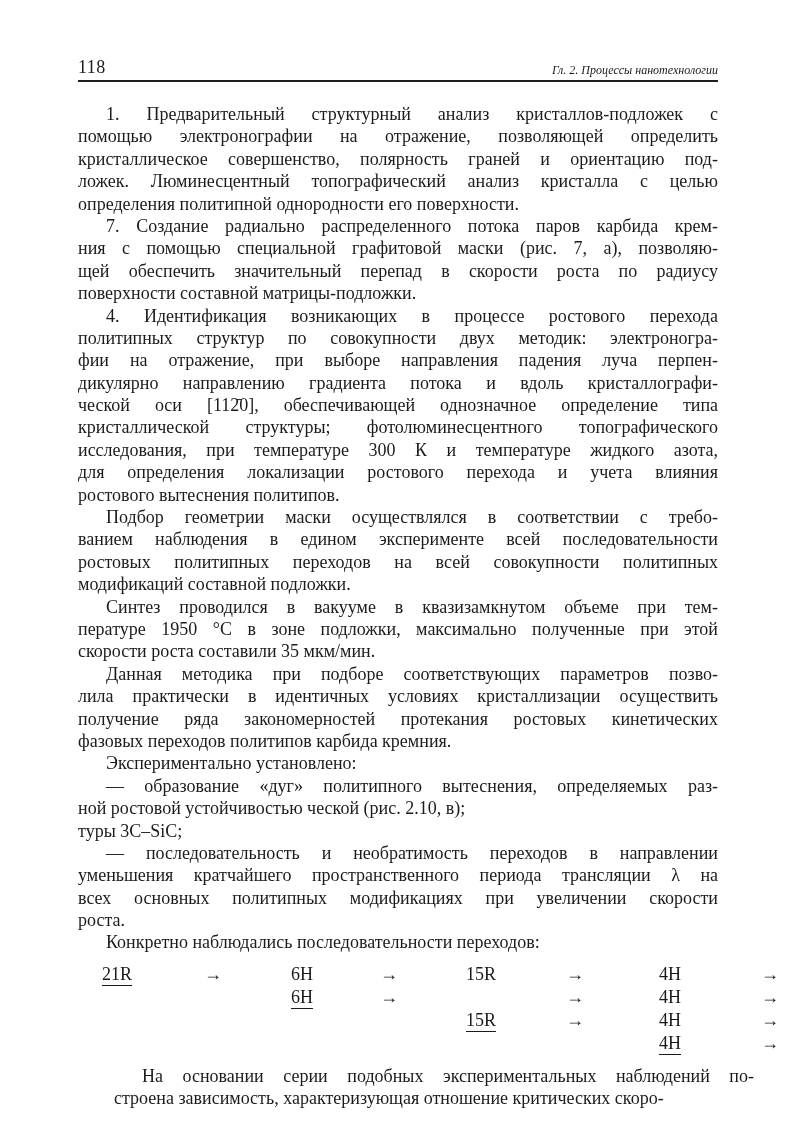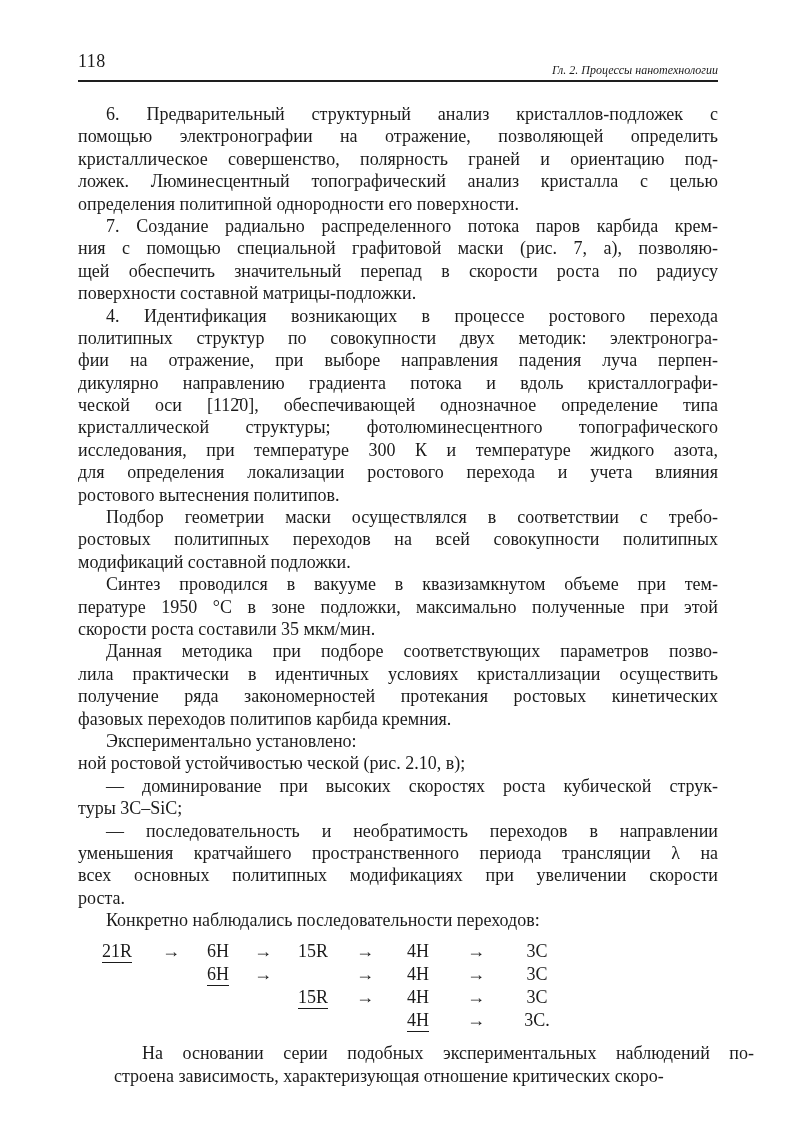--- a/index.html
+++ b/index.html
@@ -24,21 +24,21 @@
   
   .page-header {
     position: relative;
     height: 24px;
     border-bottom: 2.5px solid #1e1e1e;
     margin-bottom: 21px;
   }
   .page-number {
     position: absolute;
     left: 0;
-    bottom: 8px;
+    bottom: 2px;
     font-size: 18px;
     letter-spacing: 0.5px;
   }
   .running-title {
     position: absolute;
     left: 16px;
     right: 0;
     bottom: 2px;
     text-align: right;
     font-style: italic;
@@ -61,41 +61,42 @@
   
   .transition-table {
     margin: 9px 0 10px 10px;
   }
   .transition-row {
     display: grid;
     grid-template-columns: 58px 50px 44px 46px 54px 50px 56px 60px 62px;
     height: 23px;
     line-height: 23px;
     font-size: 18px;
+    gap: 42px;
   }
   .transition-cell { text-align: center; }
   .transition-cell .u {
     border-bottom: 1.6px solid #1b1b1b;
     padding-bottom: 1px;
   }
   .closing-text { width: 640px; margin-left: 36px; }
 </style>
 </head>
 <body>
 
 <div class="page">
 
   <div class="page-header">
     <span class="page-number">118</span>
     <span class="running-title">Гл. 2.  Процессы нанотехнологии</span>
   </div>
 
   <div class="body-text">
       <div class="paragraph">
-        <div class="line first">6. Предварительный структурный анализ кристаллов-подложек с</div>
+        <div class="line first">1. Предварительный структурный анализ кристаллов-подложек с</div>
         <div class="line">помощью электронографии на отражение, позволяющей определить</div>
         <div class="line">кристаллическое совершенство, полярность граней и ориентацию под-</div>
         <div class="line">ложек. Люминесцентный топографический анализ кристалла с целью</div>
         <div class="line last">определения политипной однородности его поверхности.</div>
       </div>
       <div class="paragraph">
         <div class="line first">7. Создание радиально распределенного потока паров карбида крем-</div>
         <div class="line">ния с помощью специальной графитовой маски (рис. 7, а), позволяю-</div>
         <div class="line">щей обеспечить значительный перепад в скорости роста по радиусу</div>
         <div class="line last">поверхности составной матрицы-подложки.</div>
@@ -106,42 +107,43 @@
         <div class="line">фии на отражение, при выборе направления падения луча перпен-</div>
         <div class="line">дикулярно направлению градиента потока и вдоль кристаллографи-</div>
         <div class="line">ческой оси [112̄0], обеспечивающей однозначное определение типа</div>
         <div class="line">кристаллической структуры; фотолюминесцентного топографического</div>
         <div class="line">исследования, при температуре 300 К и температуре жидкого азота,</div>
         <div class="line">для определения локализации ростового перехода и учета влияния</div>
         <div class="line last">ростового вытеснения политипов.</div>
       </div>
       <div class="paragraph">
         <div class="line first">Подбор геометрии маски осуществлялся в соответствии с требо-</div>
+        <div class="line">ванием наблюдения в едином эксперименте всей последовательности</div>
         <div class="line">ростовых политипных переходов на всей совокупности политипных</div>
         <div class="line last">модификаций составной подложки.</div>
       </div>
       <div class="paragraph">
         <div class="line first">Синтез проводился в вакууме в квазизамкнутом объеме при тем-</div>
         <div class="line">пературе 1950 °С в зоне подложки, максимально полученные при этой</div>
         <div class="line last">скорости роста составили 35 мкм/мин.</div>
       </div>
       <div class="paragraph">
         <div class="line first">Данная методика при подборе соответствующих параметров позво-</div>
         <div class="line">лила практически в идентичных условиях кристаллизации осуществить</div>
         <div class="line">получение ряда закономерностей протекания ростовых кинетических</div>
         <div class="line last">фазовых переходов политипов карбида кремния.</div>
       </div>
       <div class="paragraph">
         <div class="line first last">Экспериментально установлено:</div>
       </div>
       <div class="paragraph">
+        <div class="line first">— образование «дуг» политипного вытеснения, определяемых раз-</div>
         <div class="line last">ной ростовой устойчивостью ческой (рис. 2.10, в);</div>
       </div>
       <div class="paragraph">
-        <div class="line first">— доминирование при высоких скоростях роста кубической струк-</div>
         <div class="line last">туры 3C–SiC;</div>
       </div>
       <div class="paragraph">
         <div class="line first">— последовательность и необратимость переходов в направлении</div>
         <div class="line">уменьшения кратчайшего пространственного периода трансляции λ на</div>
         <div class="line">всех основных политипных модификациях при увеличении скорости</div>
         <div class="line last">роста.</div>
       </div>
       <div class="paragraph">
         <div class="line first last">Конкретно наблюдались последовательности переходов:</div>

